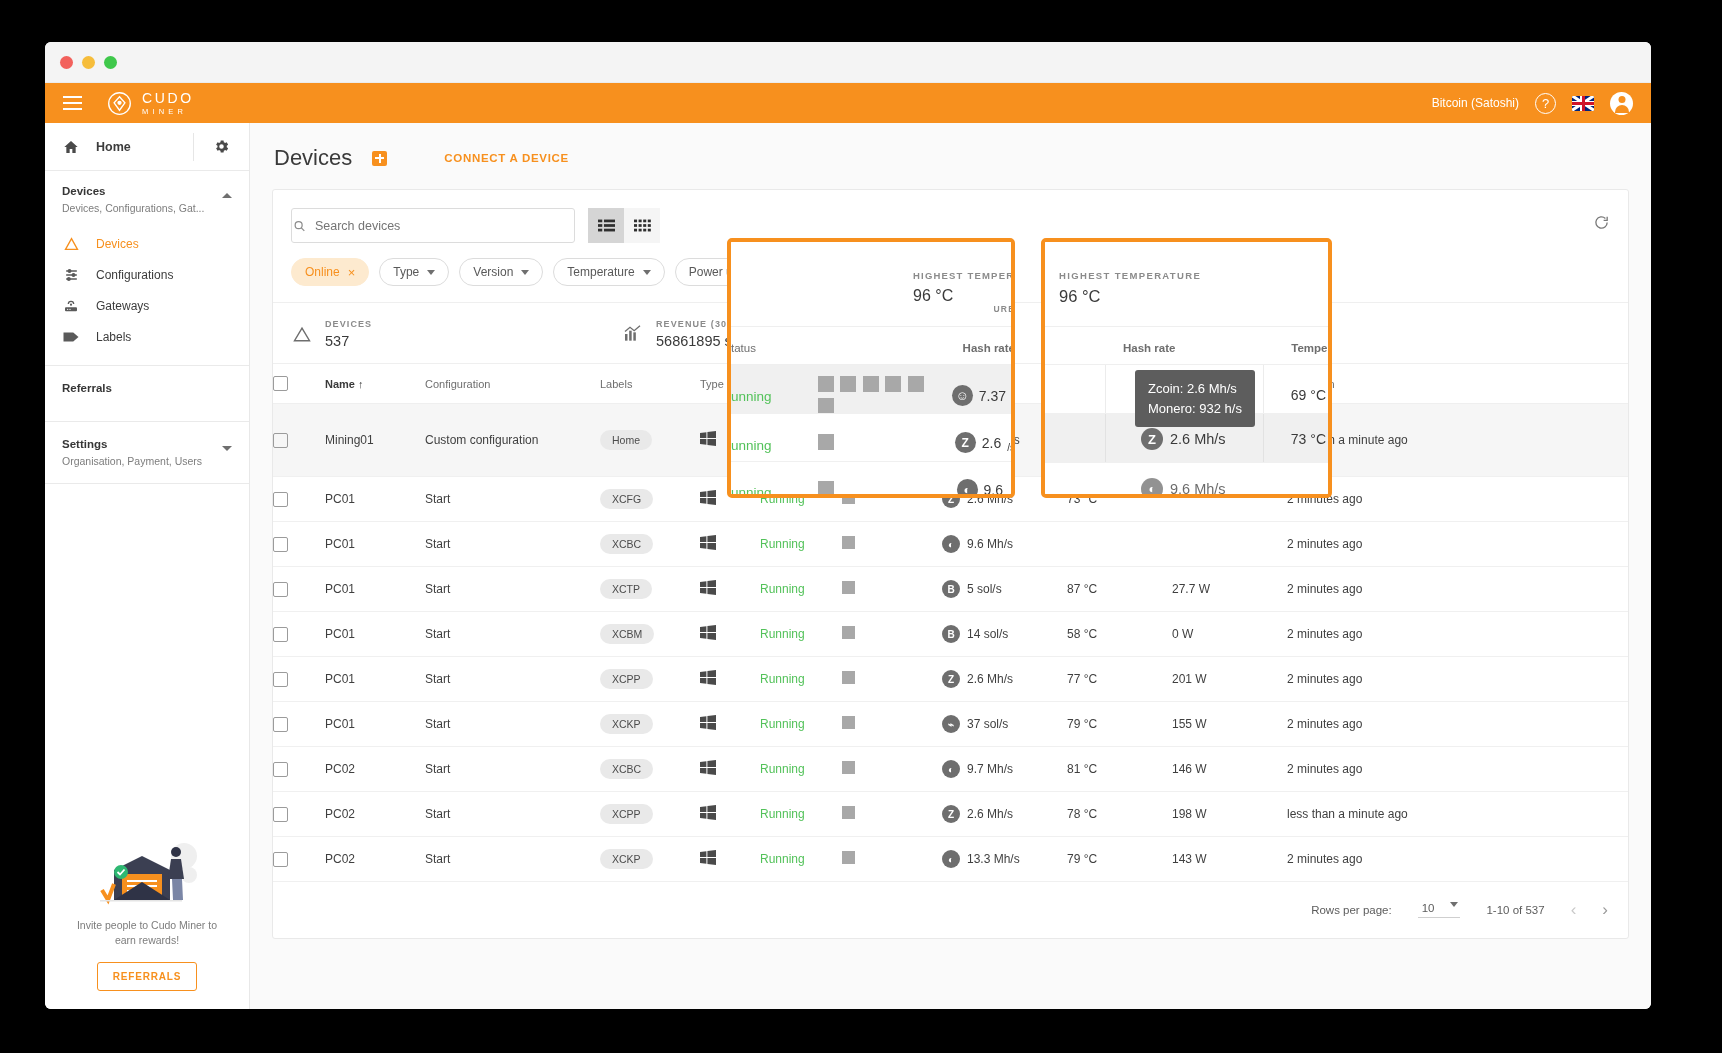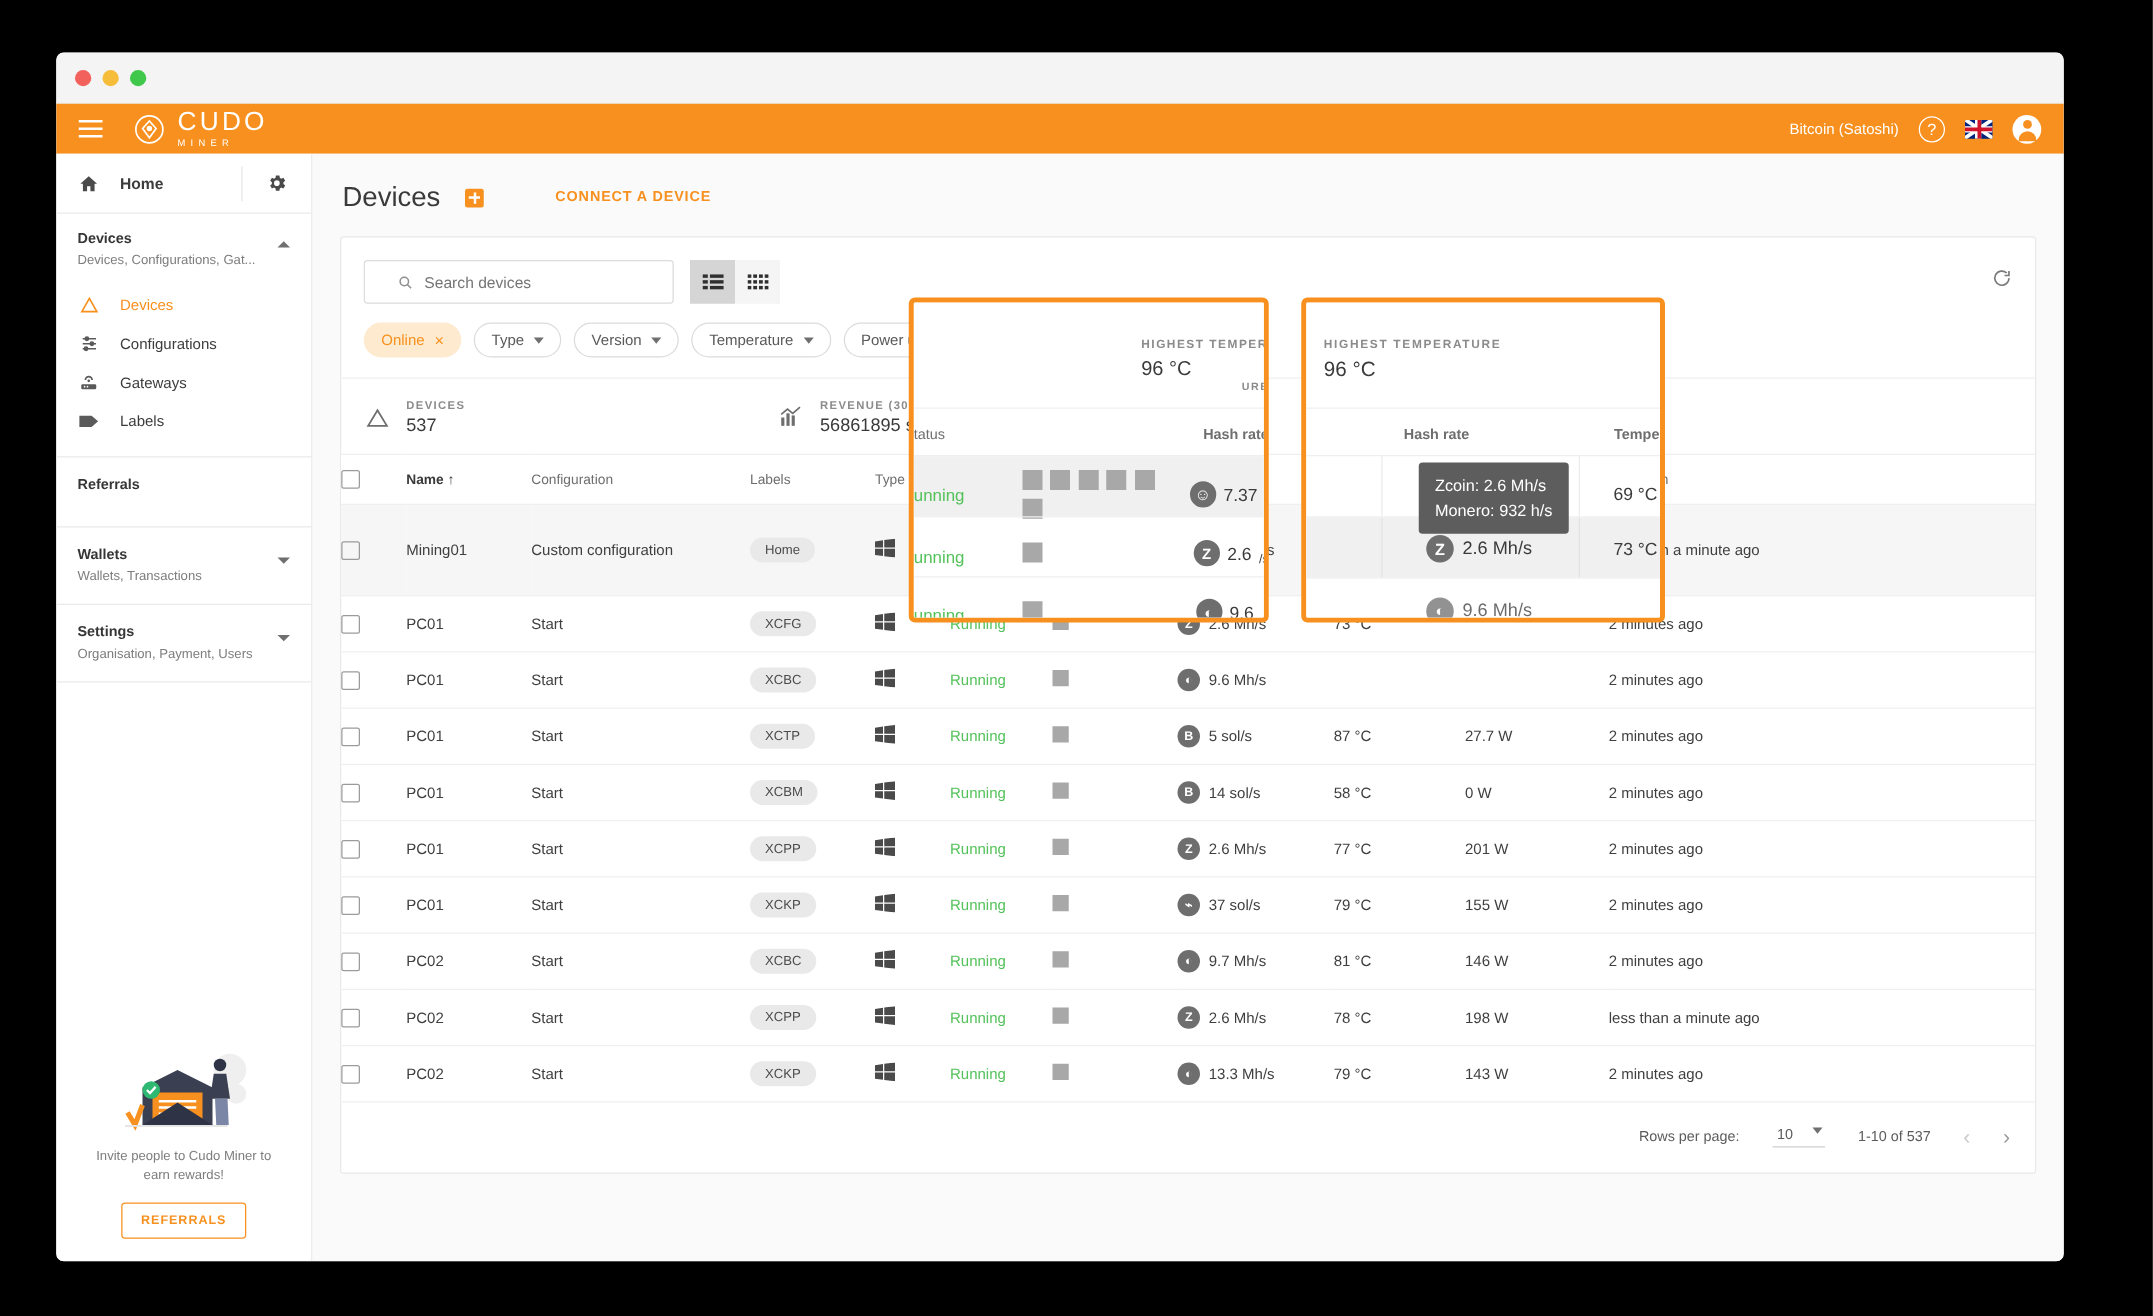--- a/index.html
+++ b/index.html
@@ -42,21 +42,21 @@
     color: #fff;
   }
   .hamburger { width: 19px; height: 14px; position: relative; cursor: pointer; }
   .hamburger span { position: absolute; left: 0; width: 100%; height: 2px; background: #fff; }
   .hamburger span:nth-child(1){ top: 0; }
   .hamburger span:nth-child(2){ top: 6px; }
   .hamburger span:nth-child(3){ top: 12px; }
   .brand { display: flex; align-items: center; margin-left: 24px; }
   .brand-logo { width: 27px; height: 27px; }
   .brand-text { margin-left: 9px; line-height: 1; }
-  .brand-main { font-size: 21px; letter-spacing: 2.6px; font-weight: 400; }
+  .brand-main { font-size: 14px; letter-spacing: 2.6px; font-weight: 400; }
   .brand-sub { font-size: 7.5px; letter-spacing: 4.2px; margin-top: 3px; }
   .appbar-right { margin-left: auto; display: flex; align-items: center; gap: 16px; }
   .currency { font-size: 12px; }
   .circ-icon { width: 21px; height: 21px; border-radius: 50%; border: 1.6px solid #fff;
       display:flex; align-items:center; justify-content:center; font-size: 13px; cursor: pointer;}
   .flag { width: 22px; height: 15px; border-radius: 1px; overflow: hidden; position: relative; background: #00247d; }
   .flag .d1,.flag .d2 { position:absolute; left:50%; top:50%; width: 30px; height: 3px; background:#fff; transform-origin:center;}
   .flag .d1{ transform: translate(-50%,-50%) rotate(34deg); }
   .flag .d2{ transform: translate(-50%,-50%) rotate(-34deg); }
   .flag .c-h{ position:absolute; top:5px; left:0; width:100%; height:5px; background:#fff;}
@@ -112,22 +112,22 @@
   .connect-link { display:flex; align-items:center; gap: 9px; cursor:pointer; }
   .plus-sq { width: 15px; height: 15px; background:#F7901E; border-radius:2px; position:relative; }
   .plus-sq::before,.plus-sq::after { content:""; position:absolute; background:#fff; }
   .plus-sq::before { left:3px; top:6.5px; width:9px; height:2px; }
   .plus-sq::after { top:3px; left:6.5px; height:9px; width:2px; }
   .connect-lbl { font-size: 11.5px; font-weight: bold; color:#F7901E; letter-spacing: .7px; margin-left: 48px; }
 
   .card { background:#fff; border:1px solid #e9e9e9; border-radius:3px; }
 
   .toolbar { padding: 18px 18px 0 18px; display:flex; align-items:flex-start; }
-  .search-box { width: 248px; height: 35px; border:1px solid #dcdcdc; border-radius:3px;
-      display:flex; align-items:center; padding: 0 26px; gap: 9px; background:#fff;}
+  .search-box { width: 284px; height: 35px; border:1px solid #dcdcdc; border-radius:3px;
+      display:flex; align-items:center; padding: 0 1px; gap: 9px; background:#fff;}
   .search-input { border:0; outline:0; font-size: 12.5px; color:#8c8c8c; width:100%; font-family:inherit; background:transparent;}
   .viewtoggle { display:flex; margin-left: 13px; }
   .vt { width: 36px; height: 35px; display:flex; align-items:center; justify-content:center; cursor:pointer; background:#f5f5f5;}
   .vt.sel { background:#d5d5d5; }
   .refresh { margin-left:auto; margin-top: 6px; cursor: pointer; }
 
   .filters { display:flex; gap: 10px; padding: 15px 18px 16px 18px; }
   .chip { height: 28px; border-radius: 14px; border:1px solid #dcdcdc; display:flex; align-items:center;
       padding: 0 13px; gap: 8px; font-size: 12px; color:#595959; cursor:pointer; background:#fff; }
   .chip.on { background:#fdeacf; border-color:#fdeacf; color:#F7901E; font-weight:500; }
@@ -292,29 +292,20 @@
               </span>
               <span class="lbl">Labels</span>
             </div>
           </div>
         </div>
 
         <div class="side-simple">
           <div class="sg-title">Referrals</div>
         </div>
 
-        <div class="side-simple" style="height:auto">
-          <div class="sg-head">
-            <div>
-              <div class="sg-title">Wallets</div>
-              <div class="sg-sub">Wallets, Transactions</div>
-            </div>
-            <div class="caret down"></div>
-          </div>
-        </div>
 
         <div class="side-simple" style="height:auto">
           <div class="sg-head">
             <div>
               <div class="sg-title">Settings</div>
               <div class="sg-sub">Organisation, Payment, Users</div>
             </div>
             <div class="caret down"></div>
           </div>
         </div>

